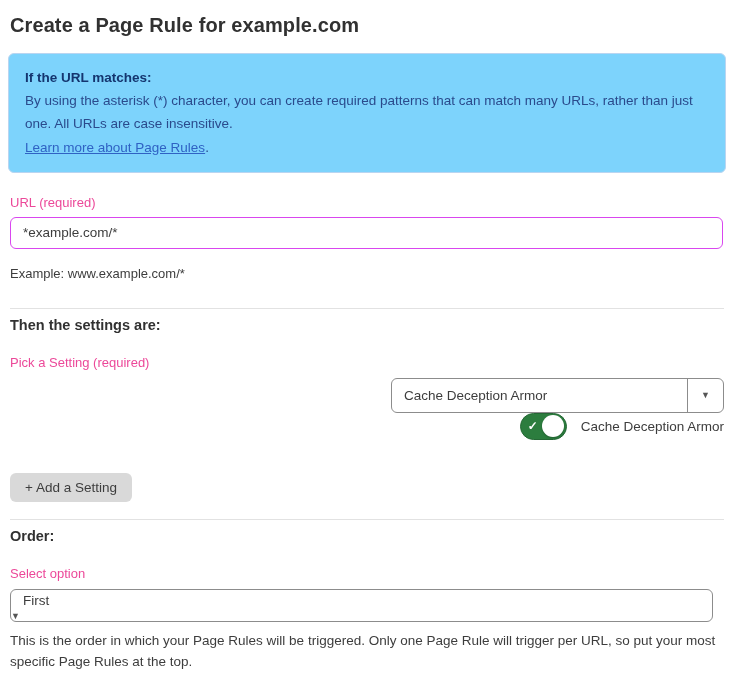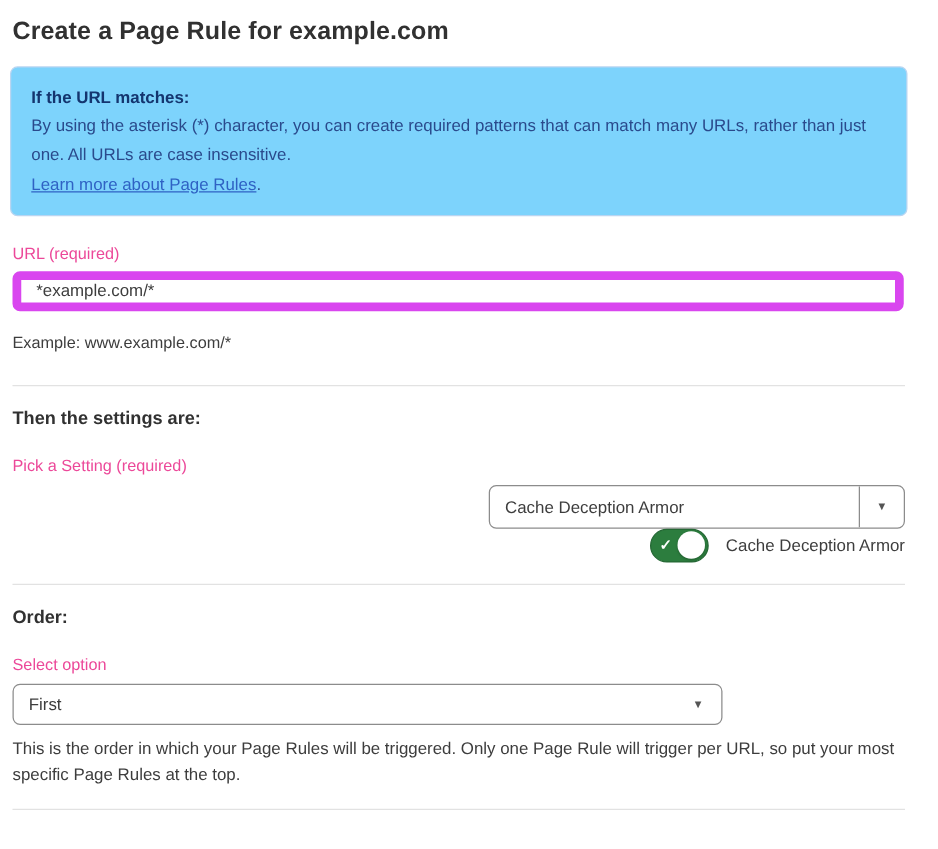--- a/index.html
+++ b/index.html
@@ -47,21 +47,21 @@
 
   .field-label {
     font-size: 13px;
     color: #ec4899;
     margin-top: 22px;
   }
   .text-input {
     margin-top: 7px;
     width: 713px;
     height: 32px;
-    border: 7px solid #d946ef;
+    border: 1px solid #d946ef;
     border-radius: 6px;
     padding: 0 12px;
     font-size: 13.5px;
     color: #3d3d3d;
     font-family: "Liberation Sans", sans-serif;
     background: #ffffff;
     outline: none;
   }
   .helper-text {
     margin-top: 17px;
@@ -75,21 +75,21 @@
     margin: 0;
   }
   .divider.d1 { margin-top: 27px; }
   .divider.d2 { margin-top: 17px; }
   .divider.d3 { margin-top: 16px; }
 
   .section-heading {
     font-size: 14.5px;
     font-weight: 700;
     color: #313131;
-    margin-top: 18px;
+    margin-top: 8px;
   }
 
   
   .setting-row {
     display: flex;
     align-items: flex-end;
     margin-top: 8px;
     flex-direction: column;
   }
   .select-box {
@@ -183,23 +183,24 @@
     background: #d9d9d9;
     color: #3d3d3d;
   }
   .btn-add {
     margin-top: 33px;
     height: 29px;
   }
 
   
   .select-box.order-select {
-    width: 568px;
+    width: 703px;
     margin-top: 8px;
     height: 33px;
+    flex-direction: column;
   }
   .order-select .select-arrow-plain {
     display: flex;
     align-items: center;
     padding-right: 14px;
   }
   .order-helper {
     margin-top: 8px;
     font-size: 13.5px;
     color: #3d3d3d;
@@ -239,20 +240,21 @@
     </div>
     <div class="toggle-group">
       <div class="toggle" aria-checked="true">
         <span class="toggle-check">✓</span>
         <span class="toggle-knob"></span>
       </div>
       <span class="toggle-label">Cache Deception Armor</span>
     </div>
   </div>
 
+  <button class="btn btn-gray btn-add">+ Add a Setting</button>
 
   <hr class="divider d2">
 
   <div class="section-heading">Order:</div>
 
   <div class="field-label">Select option</div>
 
   <div class="select-box order-select">
     <div class="select-value">First</div>
     <div class="select-arrow-plain">

